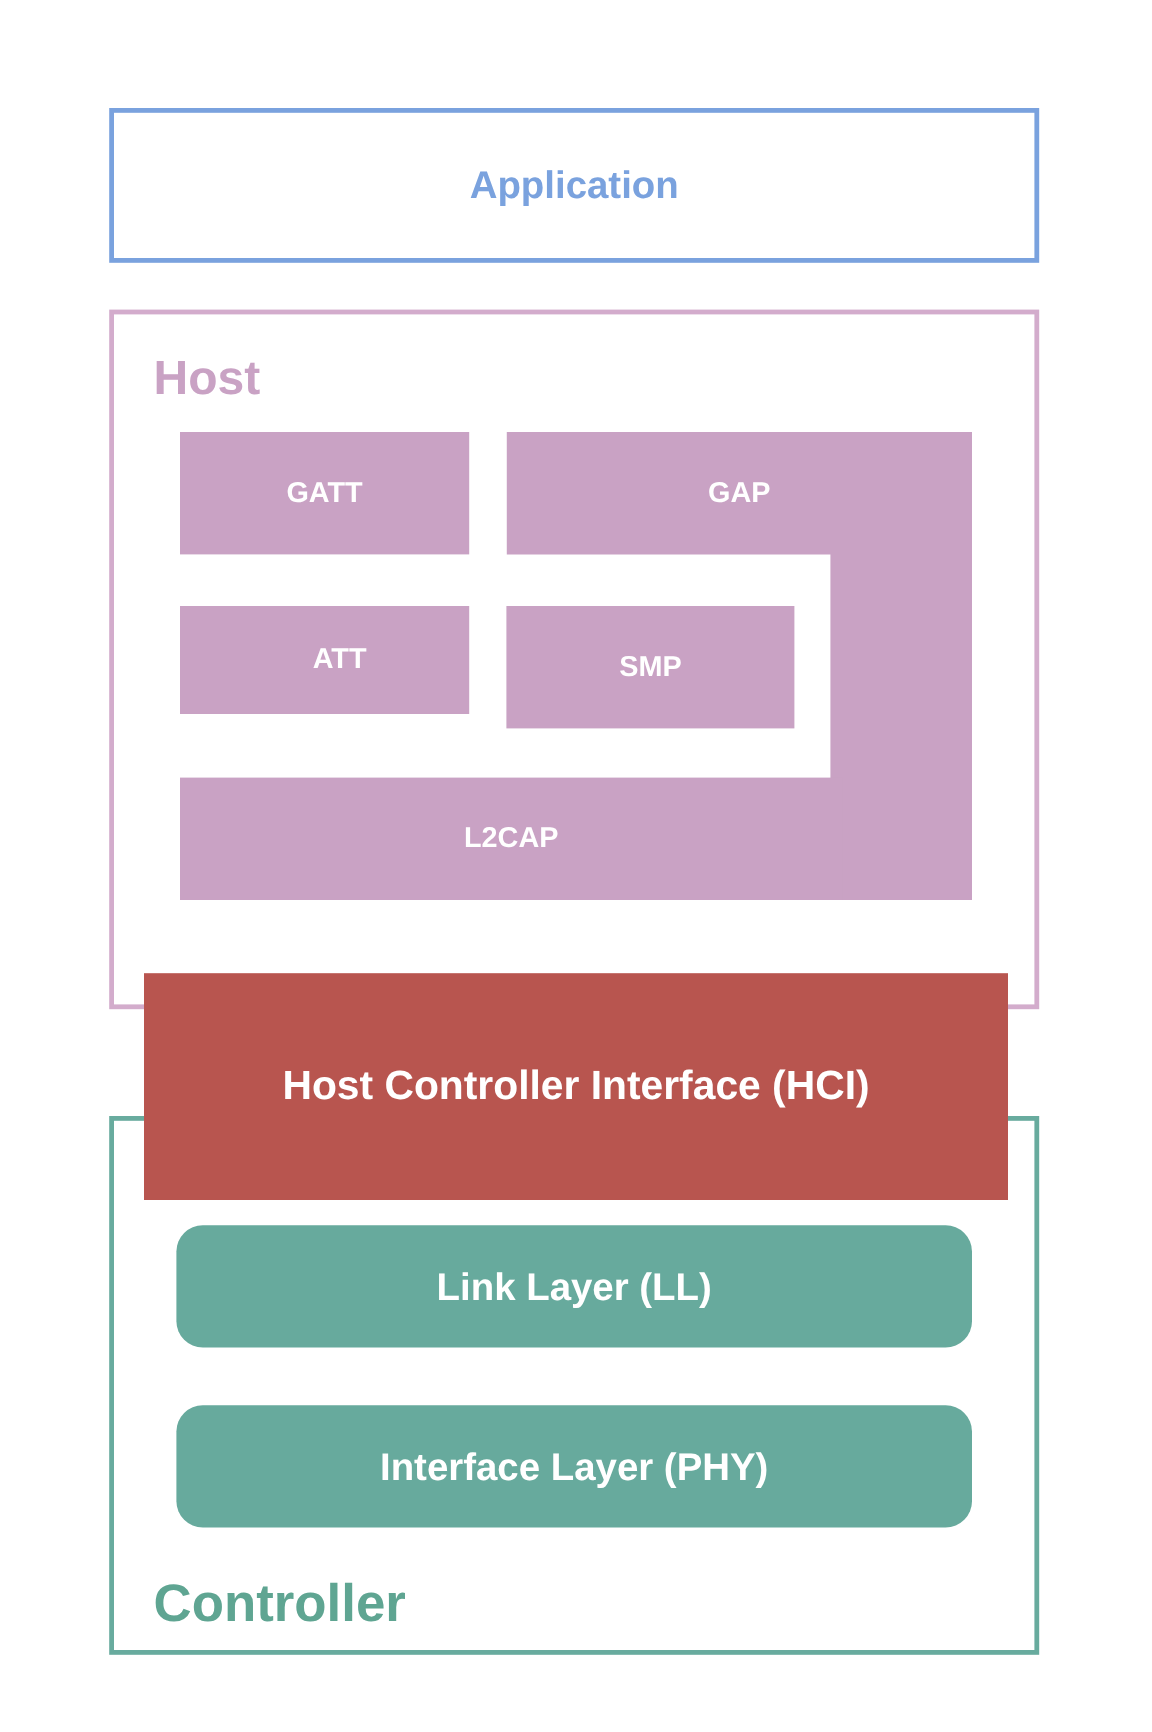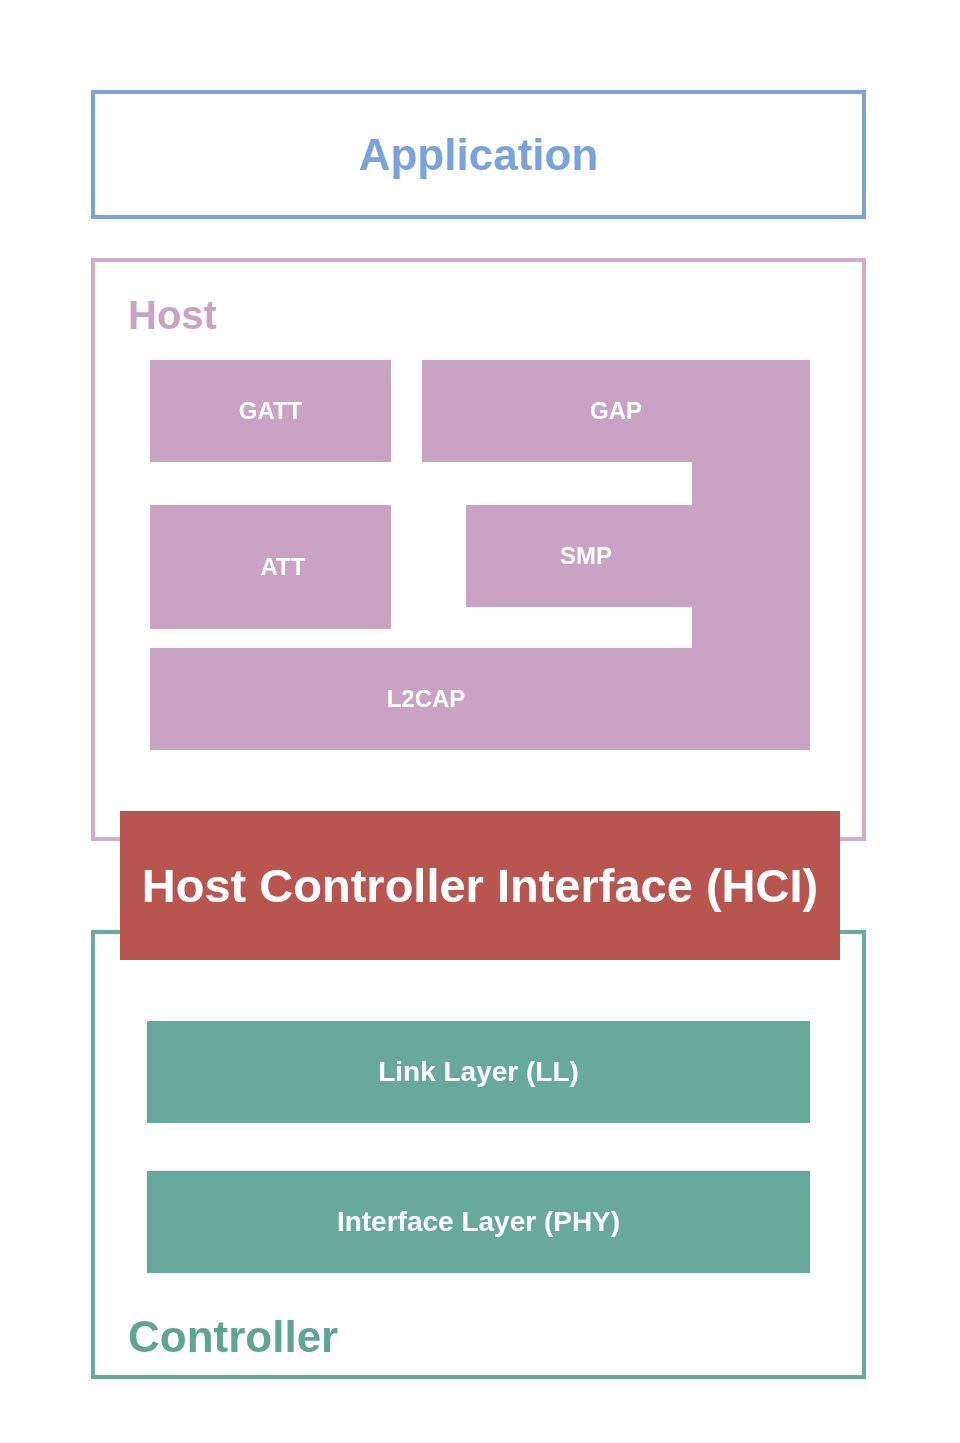--- a/index.html
+++ b/index.html
@@ -34,21 +34,21 @@
   }
 
   
   .app-box {
     left: 91px; top: 90px; width: 775px; height: 129px;
     border: 4px solid var(--application-accent);
     z-index: 1;
   }
   .app-label {
     color: var(--application-accent);
-    font-size: 44px;
+    font-size: 32px;
   }
 
   
   .host-box {
     left: 91px; top: 258px; width: 775px; height: 583px;
     border: 4px solid var(--host-border);
     z-index: 1;
   }
   .host-label {
     left: 128px; top: 293px;
@@ -56,51 +56,52 @@
     font-size: 40px;
     z-index: 2;
   }
   .pink-block {
     background: var(--host-fill);
     color: var(--block-text);
     font-size: 24px;
     z-index: 2;
   }
   .gatt-block  { left: 150px; top: 360px; width: 241px; height: 102px; }
-  .att-block   { left: 150px; top: 505px; width: 241px; height: 124px; padding-left: 25px; }
-  .smp-block   { left: 422px; top: 505px; width: 240px; height: 102px; margin-left: 44px; }
+  .att-block   { left: 150px; top: 505px; width: 241px; height: 90px; padding-left: 25px; }
+  .smp-block   { left: 422px; top: 505px; width: 240px; height: 102px; }
   .l2cap-block { left: 150px; top: 648px; width: 552px; height: 102px; }
   .gap-block {
     left: 422px; top: 360px; width: 388px; height: 390px;
     clip-path: polygon(0 0, 100% 0, 100% 100%, 69.59% 100%, 69.59% 26.15%, 0 26.15%);
   }
   .gap-label-zone {
     left: 0; top: 0; width: 100%; height: 102px;
   }
 
   
   .hci-block {
-    left: 120px; top: 811px; width: 720px; height: 149px;
+    left: 120px; top: 811px; width: 720px; height: 189px;
     background: var(--hci-fill);
     color: var(--block-text);
-    font-size: 47px;
+    font-size: 34px;
     z-index: 5;
   }
 
   
   .controller-box {
     left: 91px; top: 930px; width: 775px; height: 449px;
     border: 4px solid var(--controller-border);
     z-index: 1;
   }
   .teal-block {
     background: var(--controller-fill);
     color: var(--block-text);
-    font-size: 28px;
+    font-size: 32px;
     z-index: 2;
+    border-radius: 22px;
   }
   .ll-block  { left: 147px; top: 1021px; width: 663px; height: 102px; }
   .phy-block { left: 147px; top: 1171px; width: 663px; height: 102px; }
   .controller-label {
     left: 128px; top: 1312px;
     color: var(--controller-label);
     font-size: 44px;
     z-index: 2;
   }
 </style>

